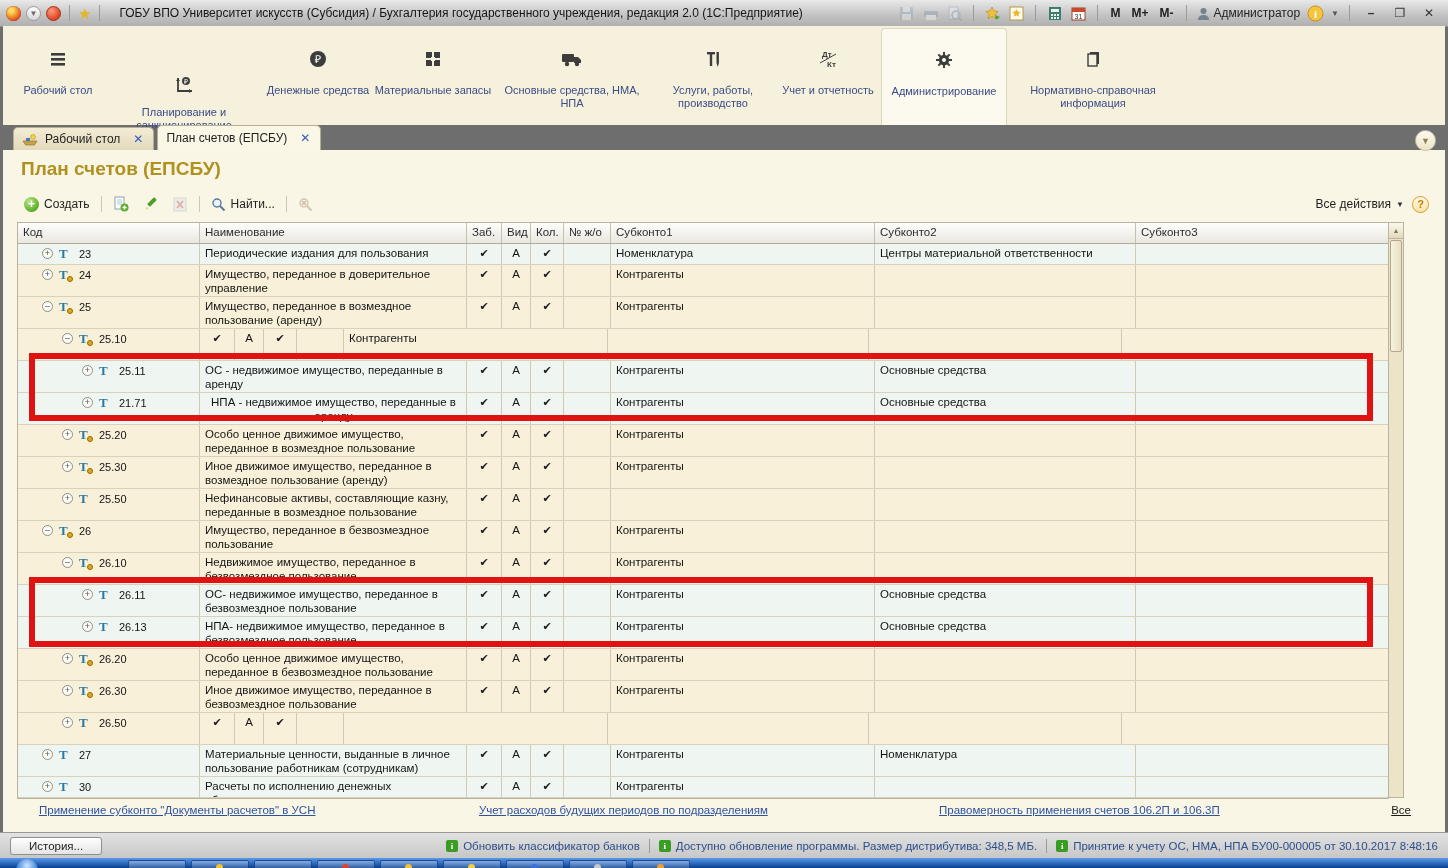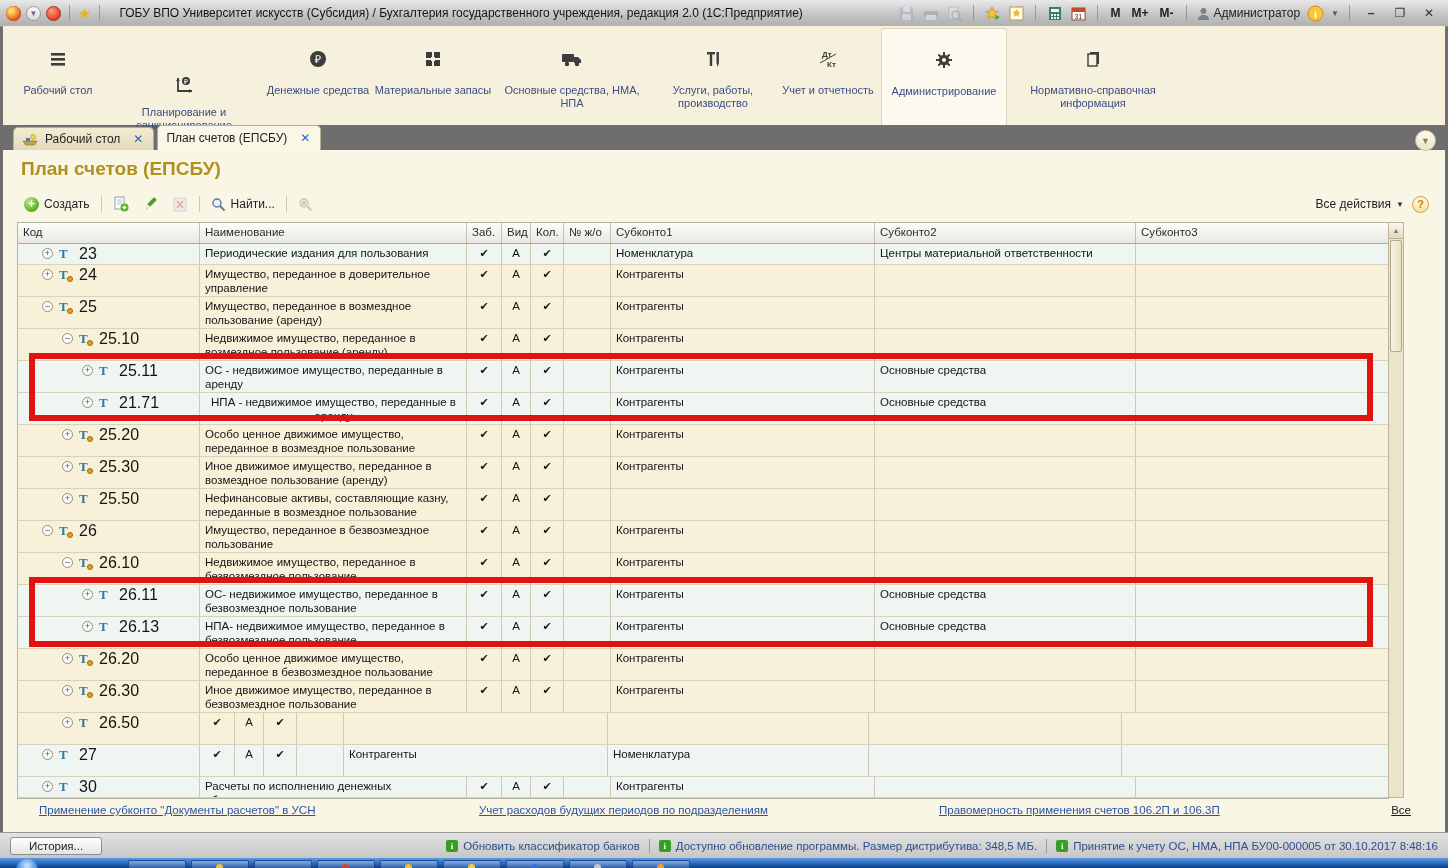--- a/index.html
+++ b/index.html
@@ -58,21 +58,21 @@
   .g-hcell{font-size:11.5px;color:#2c2c2c;padding:3px 0 0 5px;border-right:1px solid #c6c0ae;box-sizing:border-box;overflow:hidden;white-space:nowrap;cursor:pointer;}
   .t-row{display:flex;border-bottom:1px solid #d8d2bd;box-sizing:border-box;background:#f8f0d8;cursor:pointer;}
   .t-row.white{background:#eff6f2;}
   .g-cell{border-right:1px solid #cfc9b6;box-sizing:border-box;font-size:11.5px;color:#141414;padding:2px 4px 0 5px;overflow:hidden;line-height:14px;}
   .g-cell.center{text-align:center;padding-left:0;padding-right:0;}
   .codecell{display:flex;align-items:flex-start;padding-top:3px;}
   .exp{width:11px;height:11px;border:1px solid #8f8f83;border-radius:50%;background:#fdfdf8;color:#555;
     font-size:9px;line-height:9px;text-align:center;box-sizing:border-box;flex:none;margin-top:1px;cursor:pointer;}
   .ticon{position:relative;flex:none;width:12px;margin-left:6px;color:#2a7aa6;font-weight:bold;font-size:13px;line-height:13px;font-family:"Liberation Serif","DejaVu Serif",serif;}
   .ticon.dot::after{content:"";position:absolute;right:-2px;bottom:-1px;width:4px;height:4px;border-radius:50%;background:#e8a31f;border:1px solid #9a6a00;}
-  .codetxt{margin-left:8px;font-size:16px;white-space:nowrap;}
+  .codetxt{margin-left:8px;font-size:11px;white-space:nowrap;}
   .chk{font-size:11px;color:#1c1c1c;}
   .red-box{position:absolute;left:26px;width:1344px;border:6px solid #e01212;box-sizing:border-box;pointer-events:none;z-index:4;}
   
   .vscroll{position:absolute;left:1385px;top:72px;width:16px;height:576px;background:#ece4c8;border:1px solid #b9b3a0;box-sizing:border-box;}
   .vs-arrow{height:15px;background:linear-gradient(#fbf8ec,#e3dabc);border-bottom:1px solid #b9b3a0;
     display:flex;align-items:center;justify-content:center;font-size:7px;color:#7a7460;cursor:pointer;}
   .vs-thumb{margin:1px;height:110px;background:linear-gradient(90deg,#f8f3e0,#e8dfc2);border:1px solid #b0a océ88;border:1px solid #b0a888;border-radius:2px;cursor:pointer;}
   
   .f-link{position:absolute;top:654px;font-size:11.5px;color:#2d52a0;text-decoration:underline;cursor:pointer;white-space:nowrap;}
   .f-all{position:absolute;top:654px;right:34px;font-size:11.5px;color:#1a1a1a;text-decoration:underline;cursor:pointer;}
@@ -429,21 +429,20 @@
           <div class="g-cell" style="width: 264px;">Контрагенты</div>
           <div class="g-cell" style="width: 261px;"></div>
           <div class="g-cell" style="width: 253px;"></div>
         </div>
         <div class="t-row" style="height: 32px;">
           <div class="g-cell codecell" style="width: 182px; padding-left: 44px;">
             <span class="exp">–</span>
             <span class="ticon dot">T</span>
             <span class="codetxt">25.10</span>
           </div>
-          <div class="g-cell" style="width: 267px;">Недвижимое имущество, переданное в возмездное пользование (аренду)</div>
           <div class="g-cell center chk" style="width: 35px;">✔</div>
           <div class="g-cell center" style="width: 29px;">А</div>
           <div class="g-cell center chk" style="width: 33px;">✔</div>
           <div class="g-cell center" style="width: 47px;"></div>
           <div class="g-cell" style="width: 264px;">Контрагенты</div>
           <div class="g-cell" style="width: 261px;"></div>
           <div class="g-cell" style="width: 253px;"></div>
         </div>
         <div class="t-row white" style="height: 32px;">
           <div class="g-cell codecell" style="width: 182px; padding-left: 64px;">
@@ -623,20 +622,21 @@
           <div class="g-cell" style="width: 264px;"></div>
           <div class="g-cell" style="width: 261px;"></div>
           <div class="g-cell" style="width: 253px;"></div>
         </div>
         <div class="t-row white" style="height: 32px;">
           <div class="g-cell codecell" style="width: 182px; padding-left: 24px;">
             <span class="exp">+</span>
             <span class="ticon">T</span>
             <span class="codetxt">27</span>
           </div>
+          <div class="g-cell" style="width: 267px;">Материальные ценности, выданные в личное пользование работникам (сотрудникам)</div>
           <div class="g-cell center chk" style="width: 35px;">✔</div>
           <div class="g-cell center" style="width: 29px;">А</div>
           <div class="g-cell center chk" style="width: 33px;">✔</div>
           <div class="g-cell center" style="width: 47px;"></div>
           <div class="g-cell" style="width: 264px;">Контрагенты</div>
           <div class="g-cell" style="width: 261px;">Номенклатура</div>
           <div class="g-cell" style="width: 253px;"></div>
         </div>
         <div class="t-row white" style="height: 21px;">
           <div class="g-cell codecell" style="width: 182px; padding-left: 24px;">

